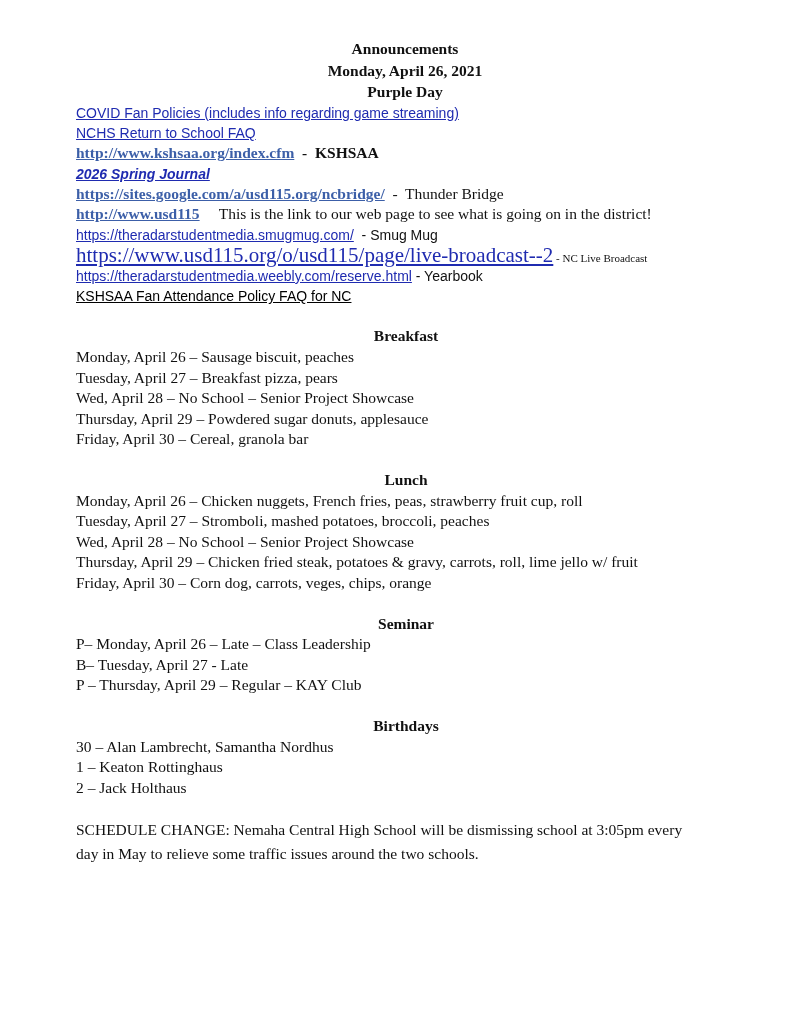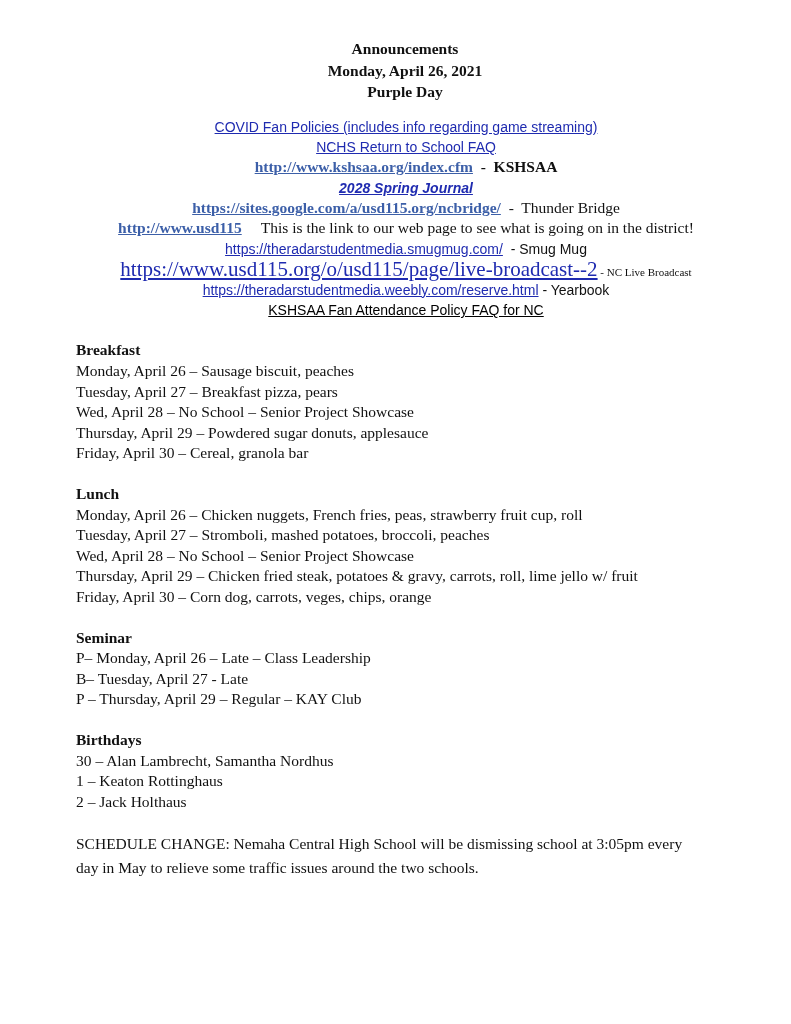--- a/index.html
+++ b/index.html
@@ -23,23 +23,21 @@
       width: 660px;
     }
     .header {
       text-align: center;
       font-weight: bold;
       font-size: 15.5px;
       line-height: 21.5px;
       margin-left: -2px;
     }
     .links {
-      margin-top: 14px;
       line-height: 20.4px;
-      text-align: center;
     }
     .link-row {
       white-space: nowrap;
       height: 20.4px;
     }
     a {
       text-decoration: underline;
       cursor: pointer;
     }
     .sans { font-family: "Liberation Sans", sans-serif; font-size: 14px; }
@@ -48,20 +46,21 @@
     .blue-serif-bold { color: #3c5fa8; font-weight: bold; }
     .blue-italic-bold { color: #1f2bb0; font-weight: bold; font-style: italic; }
     .red-sans { color: #000000; }
     .suffix-bold { font-weight: bold; }
     .section {
       margin-top: 20px;
       line-height: 20.6px;
     }
     .section-title {
       font-weight: bold;
+      text-align: center;
     }
     .note {
       margin-top: 20px;
       line-height: 24px;
     }
   </style>
 </head>
 <body>
 
 <div class="page">
@@ -76,21 +75,21 @@
     <div class="link-row">
       <a class="sans blue-sans">COVID Fan Policies (includes info regarding game streaming)</a>
     </div>
     <div class="link-row">
       <a class="sans blue-sans">NCHS Return to School FAQ</a>
     </div>
     <div class="link-row">
       <a class="serif blue-serif-bold">http://www.kshsaa.org/index.cfm</a><span class="serif suffix-bold" style="white-space:pre">  -  KSHSAA</span>
     </div>
     <div class="link-row">
-      <a class="sans blue-italic-bold">2028 Spring Journal</a>
+      <a class="sans blue-italic-bold">2026 Spring Journal</a>
     </div>
     <div class="link-row">
       <a class="serif blue-serif-bold">https://sites.google.com/a/usd115.org/ncbridge/</a><span class="serif" style="white-space:pre">  -  Thunder Bridge</span>
     </div>
     <div class="link-row">
       <a class="serif blue-serif-bold">http://www.usd115</a><span class="serif" style="white-space:pre">     This is the link to our web page to see what is going on in the district!</span>
     </div>
     <div class="link-row">
       <a class="sans blue-sans">https://theradarstudentmedia.smugmug.com/</a><span class="sans" style="white-space:pre">  - Smug Mug</span>
     </div>

